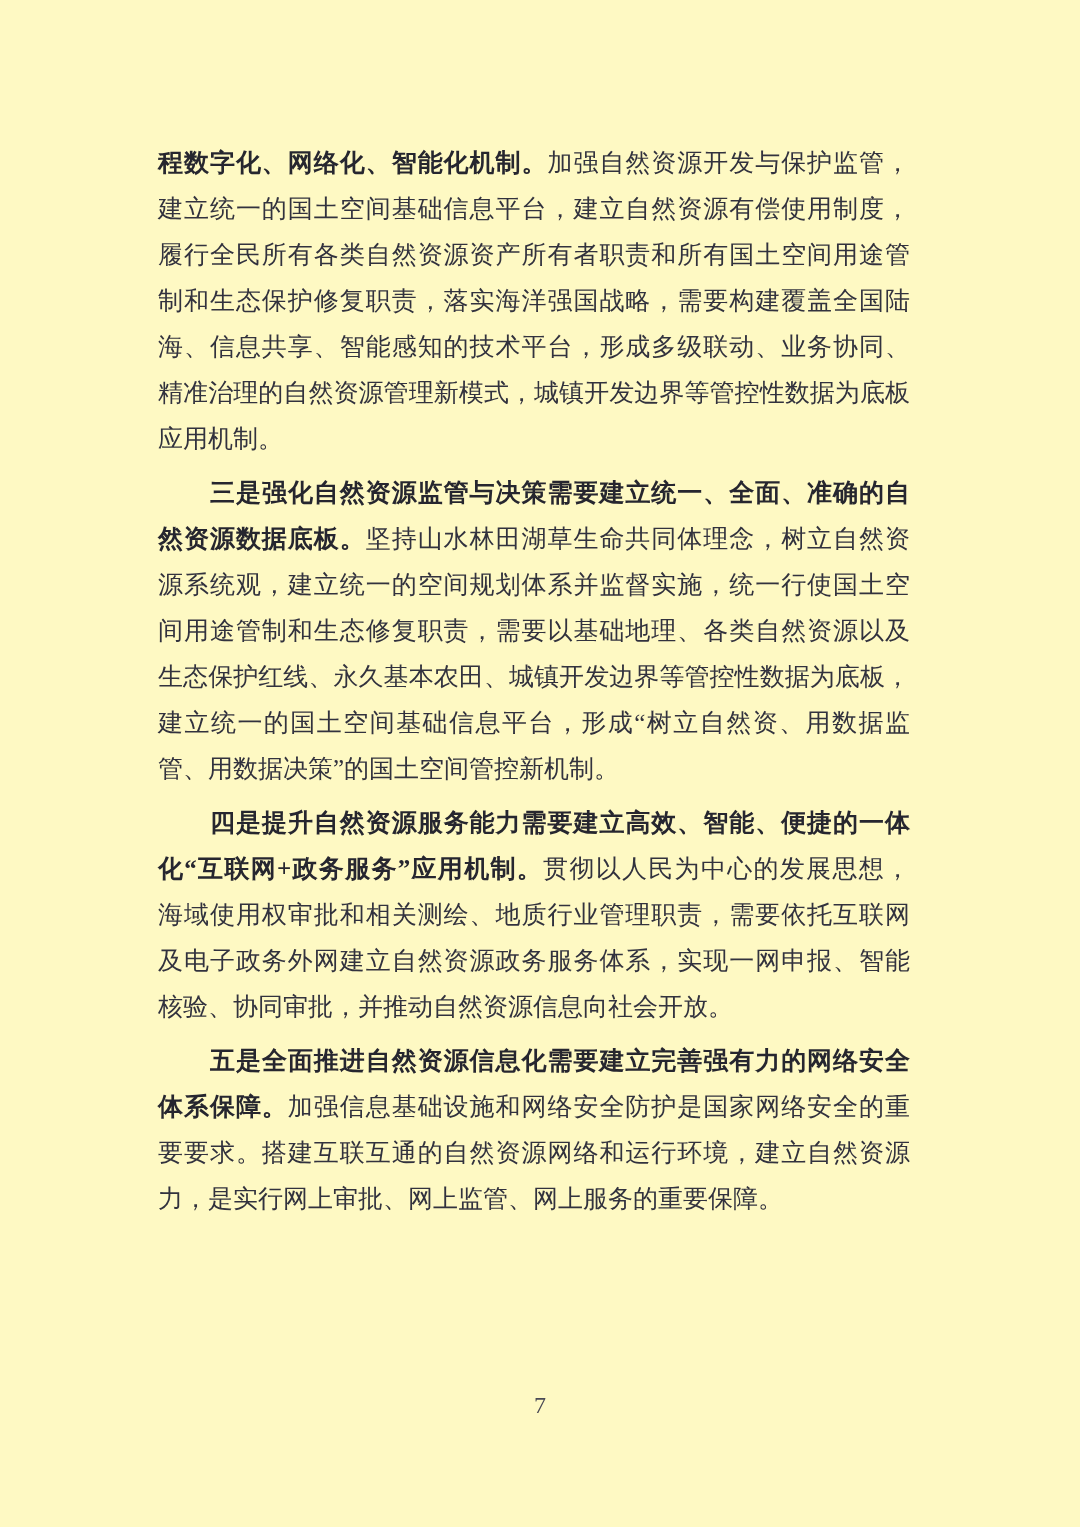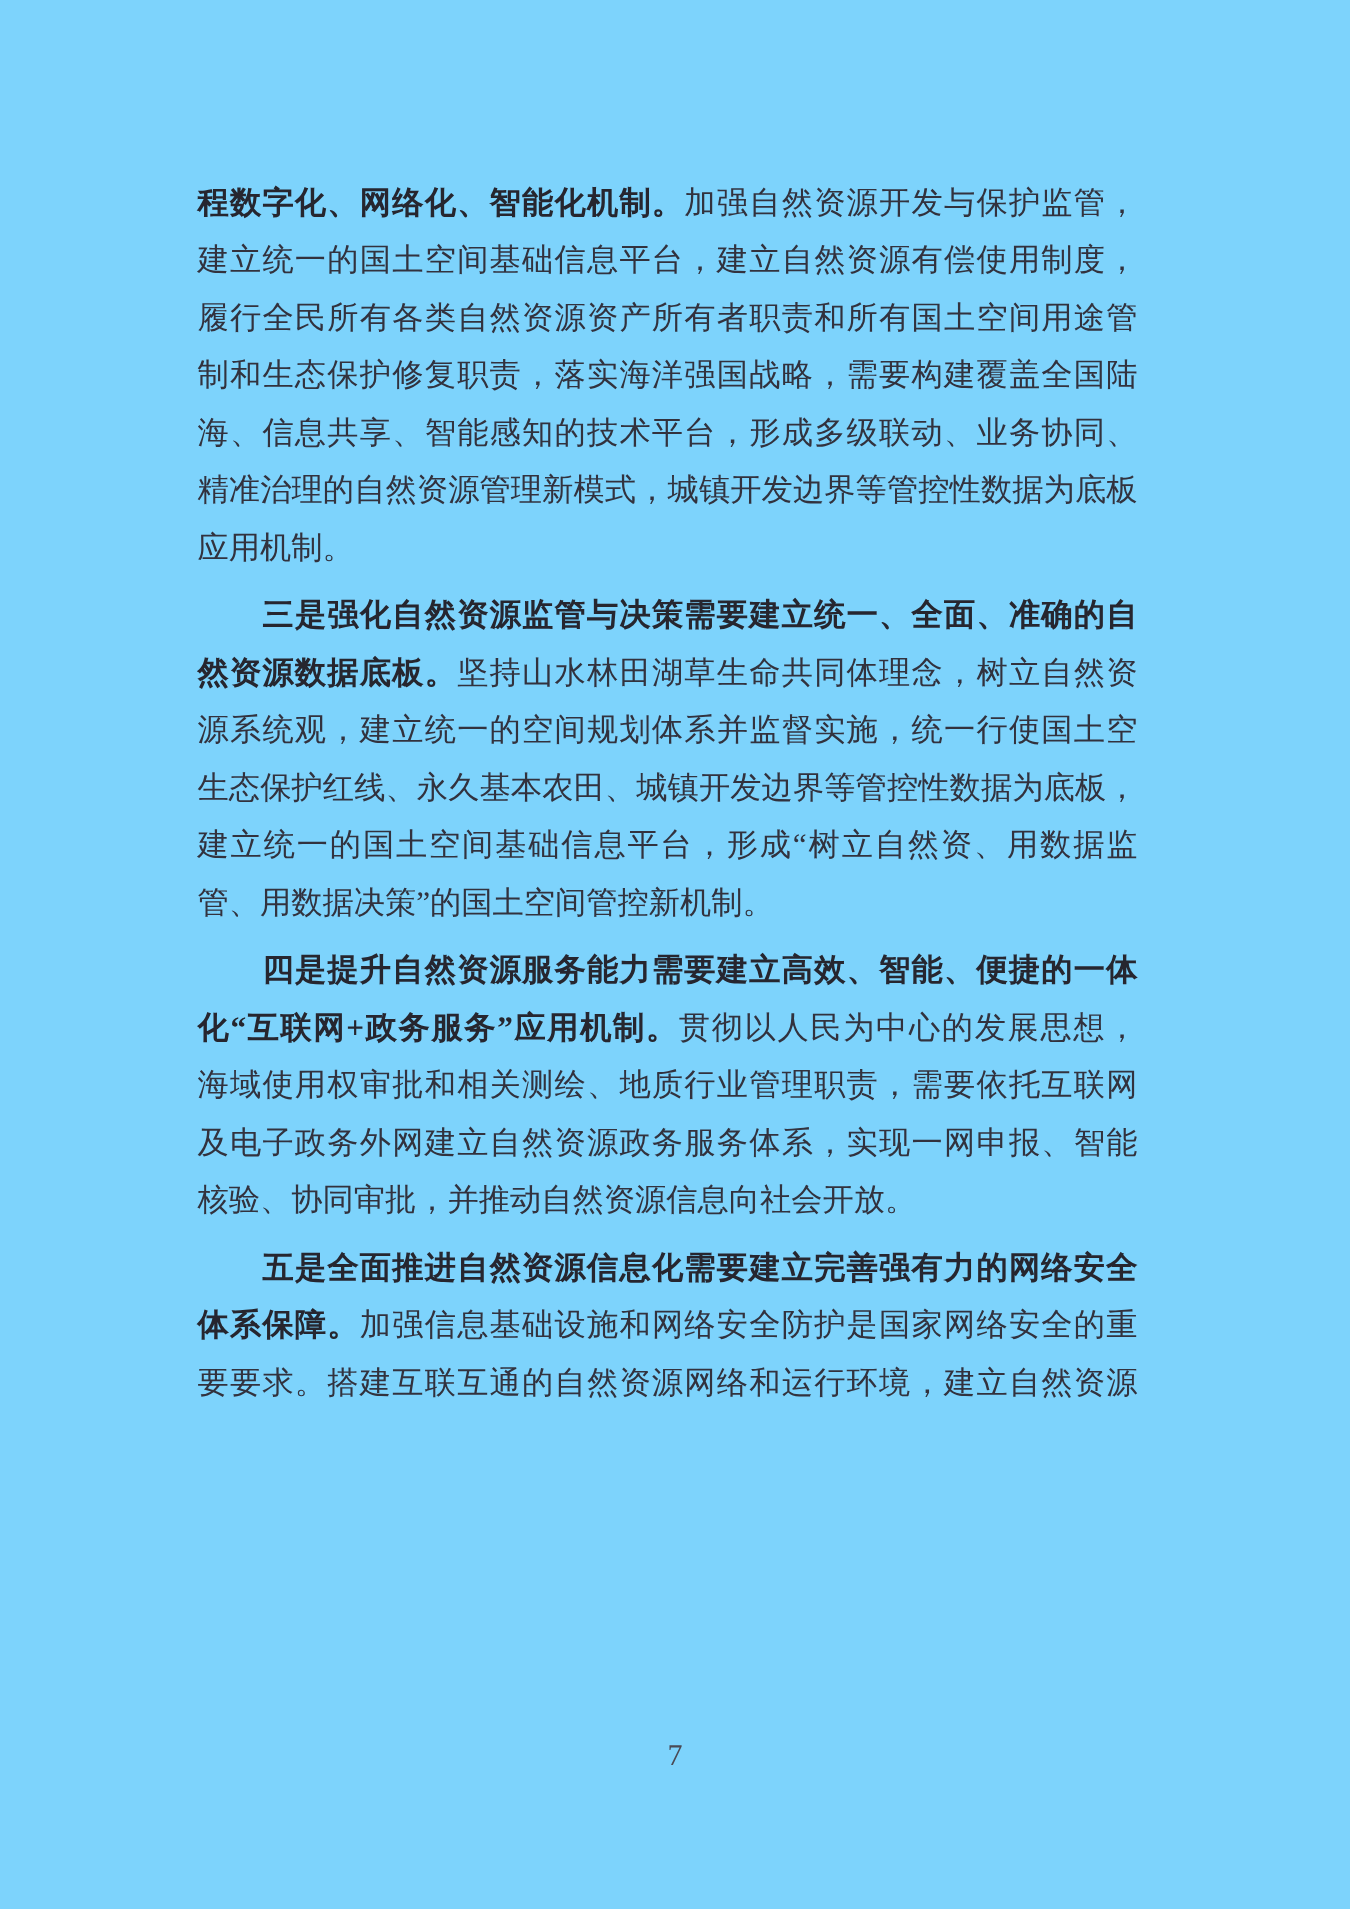--- a/index.html
+++ b/index.html
@@ -4,21 +4,21 @@
 <style>
   html, body {
     margin: 0;
     padding: 0;
     background: #ffffff;
   }
   .page {
     position: relative;
     width: 1080px;
     height: 1527px;
-    background: #7dd3fc;
+    background: #fef9c3;
     overflow: hidden;
     font-family: "Liberation Serif", "DejaVu Serif", serif;
   }
   .text-block {
     position: absolute;
     left: 158px;
     top: 140px;
     width: 752px;
   }
   .paragraph {
@@ -74,33 +74,35 @@
         <div class="line"><span class="seg">履行全民所有各类自然资源资产所有者职责和所有国土空间用途管</span></div>
         <div class="line"><span class="seg">制和生态保护修复职责，落实海洋强国战略，需要构建覆盖全国陆</span></div>
         <div class="line"><span class="seg">海、信息共享、智能感知的技术平台，形成多级联动、业务协同、</span></div>
         <div class="line"><span class="seg">精准治理的自然资源管理新模式，城镇开发边界等管控性数据为底板</span></div>
         <div class="line last"><span class="seg">应用机制。</span></div>
       </div>
       <div class="paragraph">
         <div class="line indent"><span class="seg bold">三是强化自然资源监管与决策需要建立统一、全面、准确的自</span></div>
         <div class="line"><span class="seg bold">然资源数据底板。</span><span class="seg">坚持山水林田湖草生命共同体理念，树立自然资</span></div>
         <div class="line"><span class="seg">源系统观，建立统一的空间规划体系并监督实施，统一行使国土空</span></div>
+        <div class="line"><span class="seg">间用途管制和生态修复职责，需要以基础地理、各类自然资源以及</span></div>
         <div class="line"><span class="seg">生态保护红线、永久基本农田、城镇开发边界等管控性数据为底板，</span></div>
         <div class="line"><span class="seg">建立统一的国土空间基础信息平台，形成“树立自然资、用数据监</span></div>
         <div class="line last"><span class="seg">管、用数据决策”的国土空间管控新机制。</span></div>
       </div>
       <div class="paragraph">
         <div class="line indent"><span class="seg bold">四是提升自然资源服务能力需要建立高效、智能、便捷的一体</span></div>
         <div class="line"><span class="seg bold">化“互联网+政务服务”应用机制。</span><span class="seg">贯彻以人民为中心的发展思想，</span></div>
         <div class="line"><span class="seg">海域使用权审批和相关测绘、地质行业管理职责，需要依托互联网</span></div>
         <div class="line"><span class="seg">及电子政务外网建立自然资源政务服务体系，实现一网申报、智能</span></div>
         <div class="line last"><span class="seg">核验、协同审批，并推动自然资源信息向社会开放。</span></div>
       </div>
       <div class="paragraph">
         <div class="line indent"><span class="seg bold">五是全面推进自然资源信息化需要建立完善强有力的网络安全</span></div>
         <div class="line"><span class="seg bold">体系保障。</span><span class="seg">加强信息基础设施和网络安全防护是国家网络安全的重</span></div>
         <div class="line"><span class="seg">要要求。搭建互联互通的自然资源网络和运行环境，建立自然资源</span></div>
+        <div class="line last"><span class="seg">力，是实行网上审批、网上监管、网上服务的重要保障。</span></div>
       </div>
     </div>
   <div class="page-footer">
     <span class="page-number">7</span>
   </div>
 </div>
 
 </body></html>

